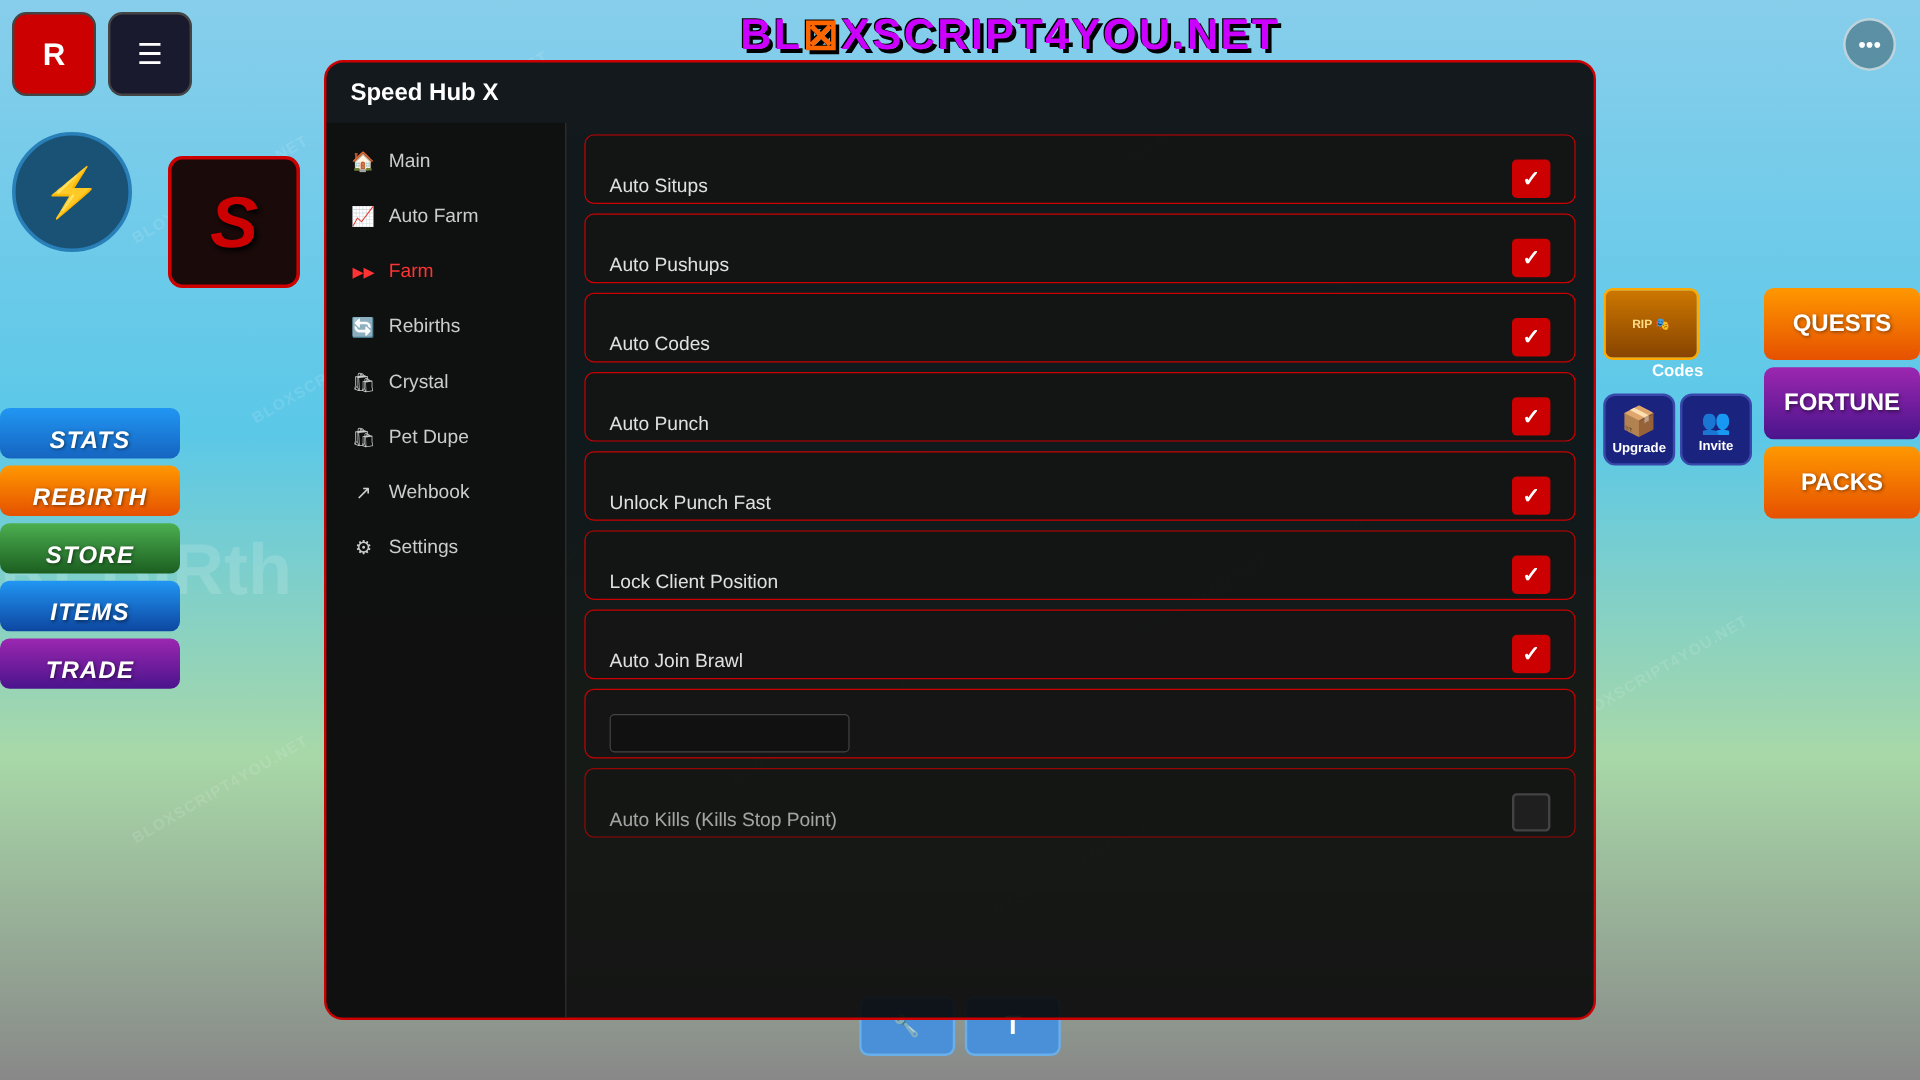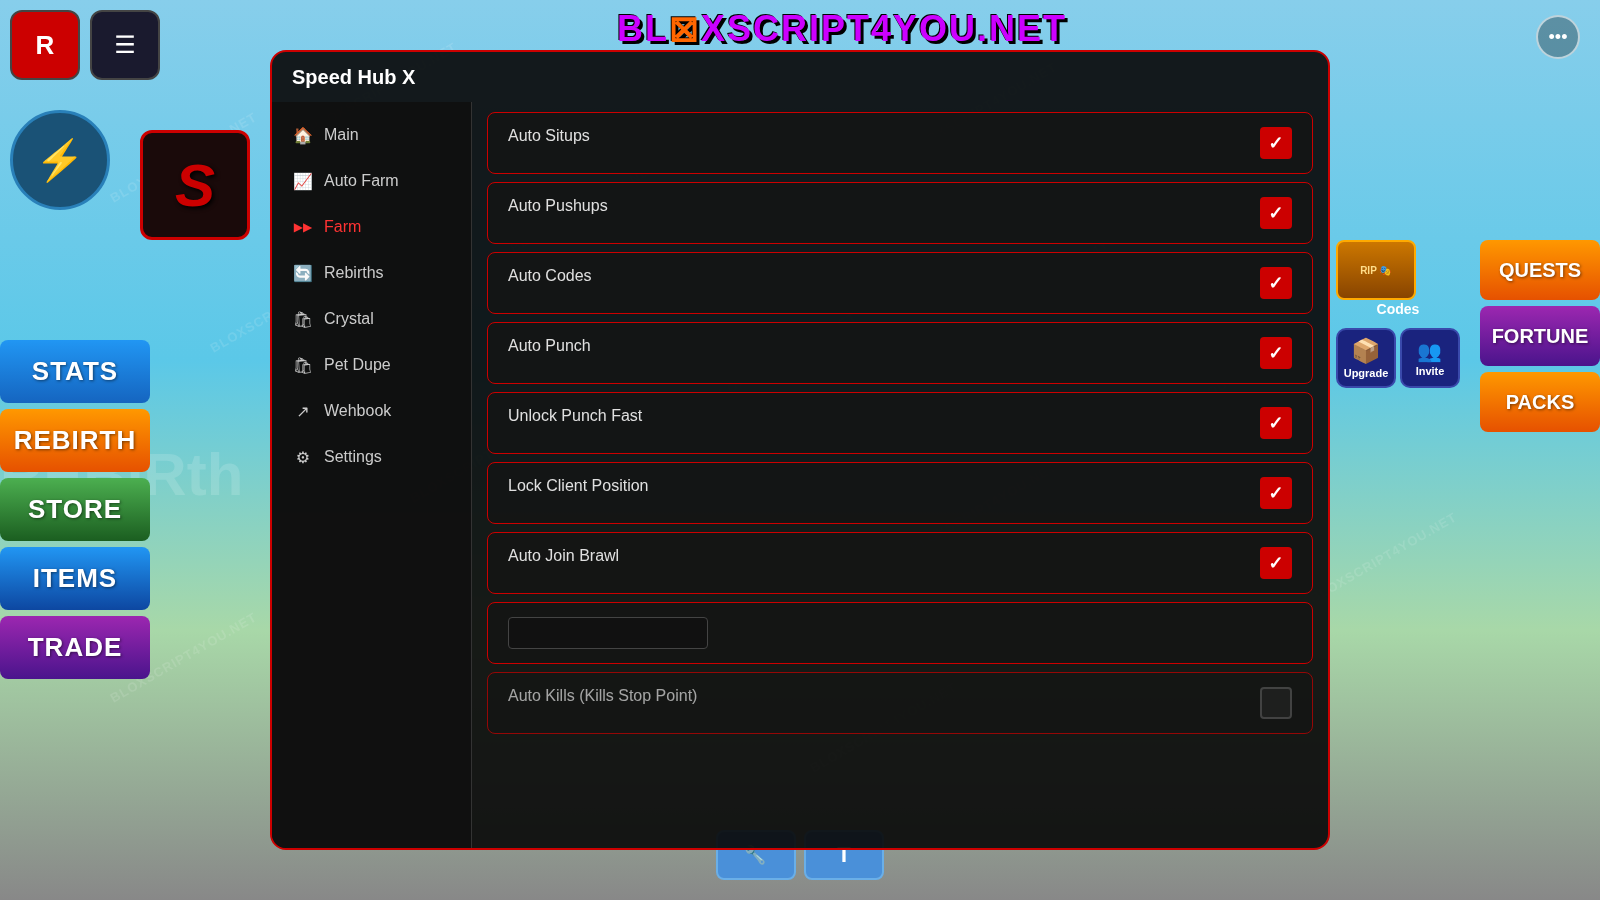--- a/index.html
+++ b/index.html
@@ -90,50 +90,51 @@
       position: absolute;
       left: 0;
       top: 340px;
       display: flex;
       flex-direction: column;
       gap: 6px;
       z-index: 10;
     }
     .game-btn {
       width: 150px;
-      height: 63px;
+      height: 42px;
       border: none;
       border-radius: 8px;
-      font-size: 26px;
+      font-size: 20px;
       font-weight: 900;
       cursor: pointer;
       text-align: center;
       line-height: 55px;
       letter-spacing: 1px;
       color: white;
       text-shadow: 1px 1px 3px rgba(0,0,0,0.5);
+      font-style: italic;
     }
     .btn-stats { background: linear-gradient(180deg, #2196f3, #1565c0); }
     .btn-rebirth { background: linear-gradient(180deg, #ff9800, #e65100); }
     .btn-store { background: linear-gradient(180deg, #4caf50, #1b5e20); }
     .btn-items { background: linear-gradient(180deg, #2196f3, #0d47a1); }
     .btn-trade { background: linear-gradient(180deg, #9c27b0, #4a148c); }
 
     
     .right-buttons {
       position: absolute;
       right: 0;
       top: 240px;
       display: flex;
       flex-direction: column;
       gap: 6px;
       z-index: 10;
     }
     .right-btn {
-      width: 120px;
+      width: 130px;
       height: 60px;
       border: none;
       border-radius: 8px;
       font-size: 20px;
       font-weight: 900;
       cursor: pointer;
       color: white;
       text-shadow: 1px 1px 3px rgba(0,0,0,0.5);
       display: flex;
       align-items: center;
@@ -286,25 +287,25 @@
       flex-direction: column;
       gap: 8px;
     }
     .content-area::-webkit-scrollbar { width: 6px; }
     .content-area::-webkit-scrollbar-track { background: #111; }
     .content-area::-webkit-scrollbar-thumb { background: #444; border-radius: 3px; }
 
     
     .feature-row {
       display: flex;
-      align-items: flex-start;
+      align-items: flex-end;
       background: rgba(20,20,20,0.8);
       border: 1px solid #cc0000;
       border-radius: 8px;
-      padding: 14px 20px;
+      padding: 4px 20px;
       min-height: 58px;
     }
     .feature-label {
       flex: 1;
       color: #e0e0e0;
       font-size: 16px;
     }
     .feature-checkbox {
       width: 32px;
       height: 32px;

